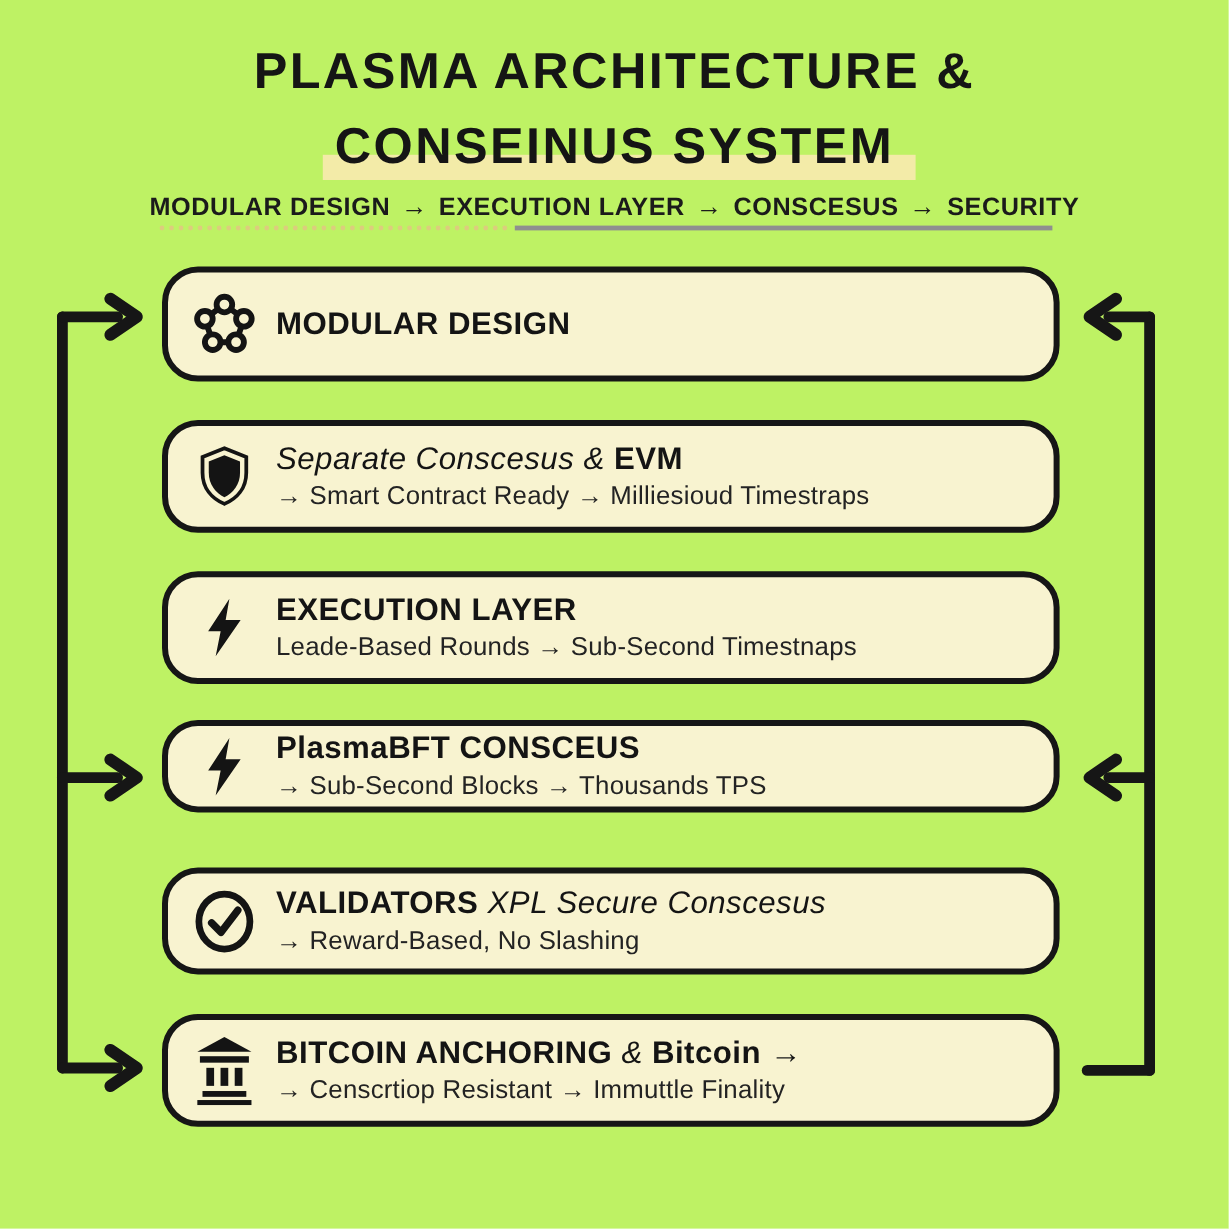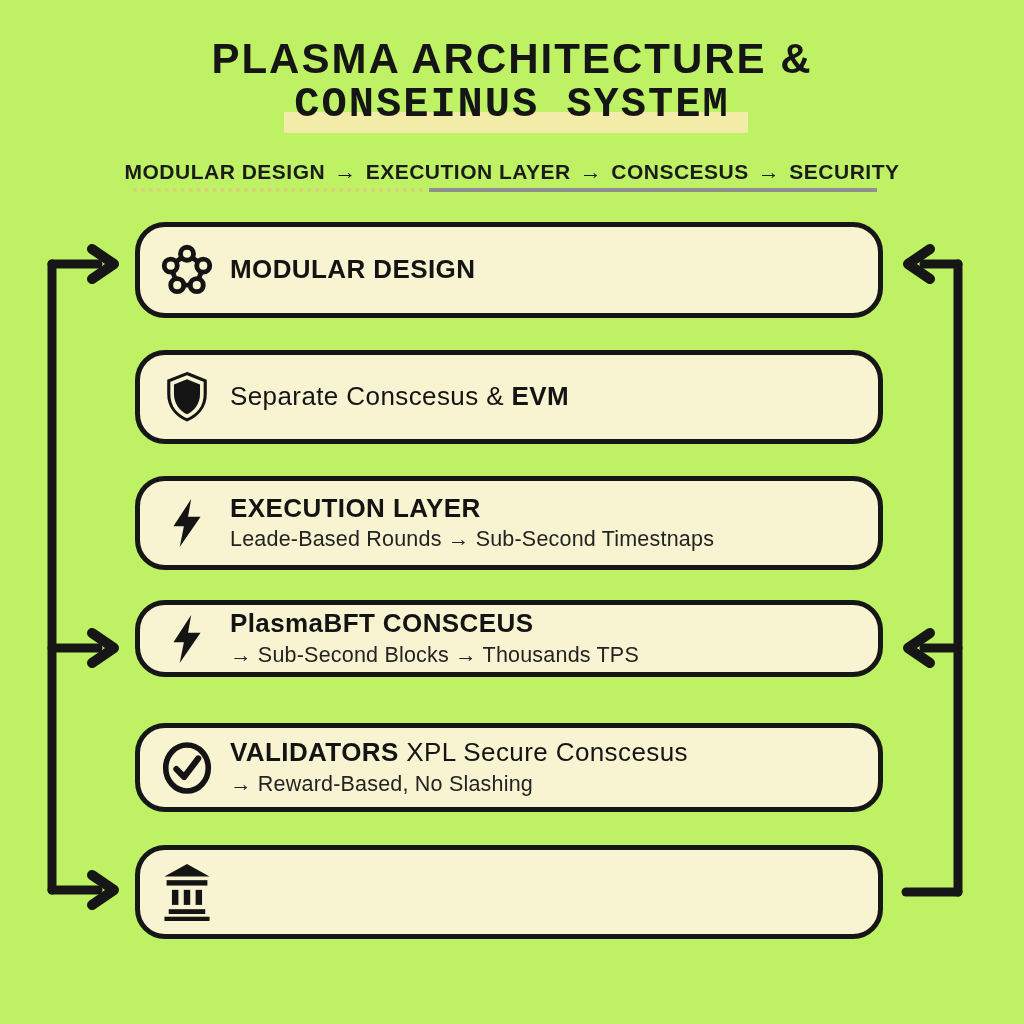--- a/index.html
+++ b/index.html
@@ -10,21 +10,21 @@
     --rule-yellow:#dccd7d;
   }
   *{margin:0;padding:0;box-sizing:border-box;}
   html,body{background:#ffffff;}
   body{font-family:"Liberation Sans","DejaVu Sans",sans-serif;}
   .canvas{position:relative;width:1024px;height:1024px;background:#bef264;overflow:hidden;}
 
   
   .hdr{position:absolute;top:38px;left:0;width:100%;text-align:center;color:var(--ink);}
   .hdr .t1{font-size:42px;font-weight:bold;letter-spacing:2px;line-height:1.0;}
-  .hdr .t2wrap{position:relative;display:inline-block;margin-top:4px;font-family:Liberation Mono, monospace;}
+  .hdr .t2wrap{position:relative;display:inline-block;margin-top:21px;}
   .hdr .t2bar{position:absolute;left:-10px;right:-18px;bottom:-7px;height:21px;background:var(--hl);}
   .hdr .t2{position:relative;font-size:42px;font-weight:bold;letter-spacing:2px;line-height:1.0;}
 
   
   .crumbs{position:absolute;top:159px;left:0;width:100%;text-align:center;
           font-size:21px;font-weight:bold;letter-spacing:.5px;color:#1b1b1b;white-space:nowrap;}
   .crumbs .sep{margin:0 9px;font-size:22px;}
   .rule{position:absolute;top:187px;left:133px;width:744px;height:5px;display:flex;align-items:center;}
   .rule .ryellow{width:290px;border-top:4px dotted var(--rule-yellow);height:0;}
   .rule .rgray{flex:1;height:4px;background:var(--rule-gray);margin-left:6px;}
@@ -36,21 +36,21 @@
   .b1{top:222px;height:96px;}
   .b2{top:350px;height:94px;}
   .b3{top:476px;height:94px;}
   .b4{top:600px;height:77px;}
   .b5{top:723px;height:89px;}
   .b6{top:845px;height:94px;}
   .icon{width:58px;flex-shrink:0;display:flex;justify-content:center;align-items:center;}
   .txt{display:flex;flex-direction:column;justify-content:center;min-width:0;}
   .btitle{font-size:26px;color:#141414;letter-spacing:.4px;line-height:1.12;white-space:nowrap;}
   .seg.b{font-weight:bold;}
-  .seg.r{font-weight:normal;}
+  .seg.r{font-weight:normal;font-style:italic;}
   .bsub{font-size:21.5px;font-weight:normal;color:#232323;margin-top:4px;letter-spacing:.2px;white-space:nowrap;}
 
   
   .connectors{position:absolute;inset:0;pointer-events:none;}
 </style>
 </head>
 <body>
 
 <div class="canvas">
 
@@ -112,20 +112,21 @@
 
   <div class="box b2">
     <span class="icon">
       <svg width="50" height="54" viewBox="0 0 48 50">
         <path d="M24 2.5 L41.5 9.5 V22 C41.5 34.5 33.8 42.8 24 47 C14.2 42.8 6.5 34.5 6.5 22 V9.5 Z" fill="none" stroke="#141414" stroke-width="3"></path>
         <path d="M24 8 L36.5 13 V22 C36.5 31.5 31 38.2 24 41.6 C17 38.2 11.5 31.5 11.5 22 V13 Z" fill="#141414"></path>
       </svg>
     </span>
     <div class="txt">
       <div class="btitle"><span class="seg r">Separate Conscesus &amp; </span><span class="seg b">EVM</span></div>
+      <div class="bsub">→ Smart Contract Ready → Milliesioud Timestraps</div>
     </div>
   </div>
 
   <div class="box b3">
     <span class="icon">
       <svg width="50" height="54" viewBox="0 0 48 50">
         <polygon points="28,2 11,28 21,28 17,48 37,19 25,19" fill="#141414"></polygon>
       </svg>
     </span>
     <div class="txt">
@@ -164,15 +165,19 @@
       <svg width="52" height="58" viewBox="0 0 48 54">
         <polygon points="24,1 45,12.5 3,12.5" fill="#141414"></polygon>
         <rect x="5" y="16" width="38" height="5" fill="#141414"></rect>
         <rect x="10" y="25" width="6" height="14" fill="#141414"></rect>
         <rect x="21" y="25" width="6" height="14" fill="#141414"></rect>
         <rect x="32" y="25" width="6" height="14" fill="#141414"></rect>
         <rect x="7" y="43" width="34" height="4.5" fill="#141414"></rect>
         <rect x="3" y="50" width="42" height="4" fill="#141414"></rect>
       </svg>
     </span>
+    <div class="txt">
+      <div class="btitle"><span class="seg b">BITCOIN ANCHORING</span><span class="seg r"> &amp; </span><span class="seg b">Bitcoin</span><span class="seg r"> →</span></div>
+      <div class="bsub">→ Censcrtiop Resistant → Immuttle Finality</div>
+    </div>
   </div>
 
 </div>
 
 </body></html>

